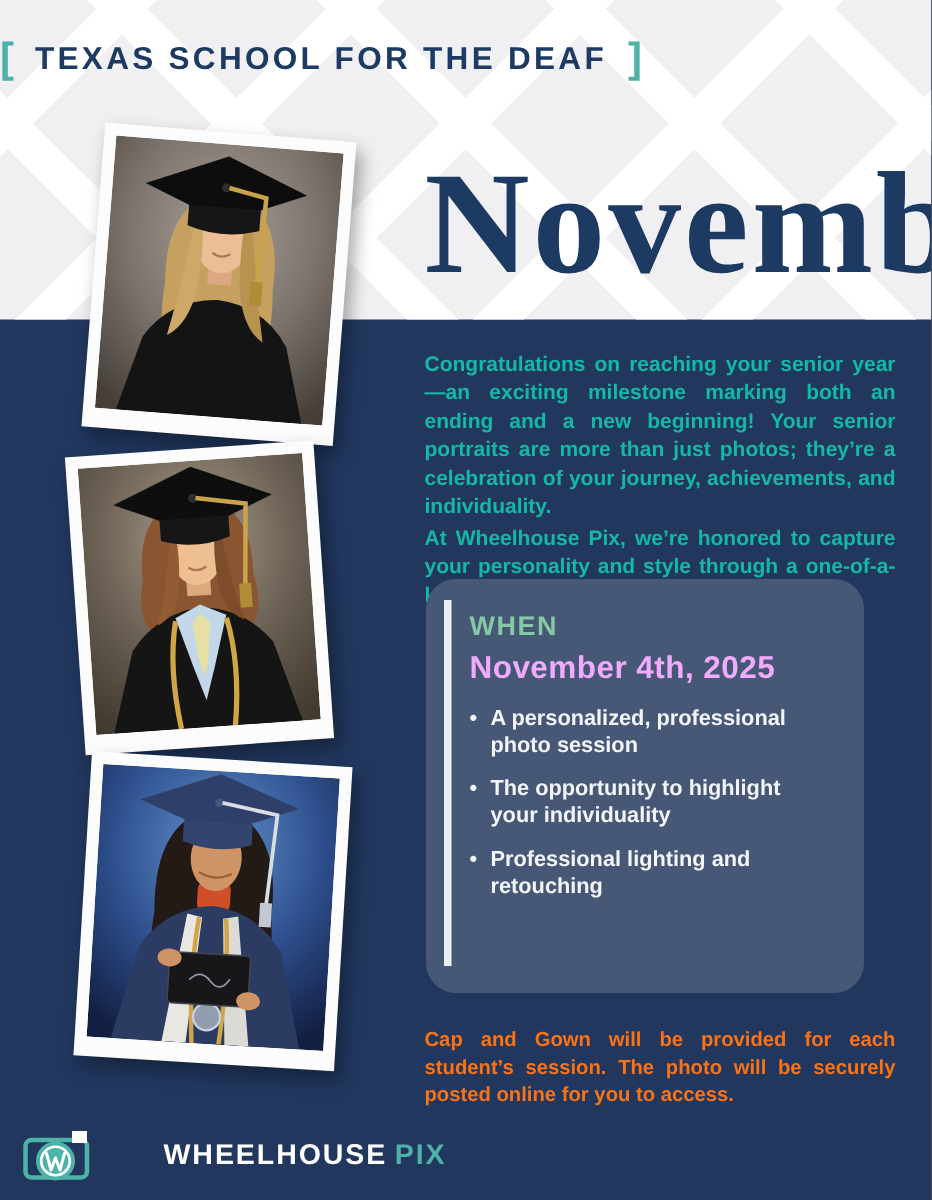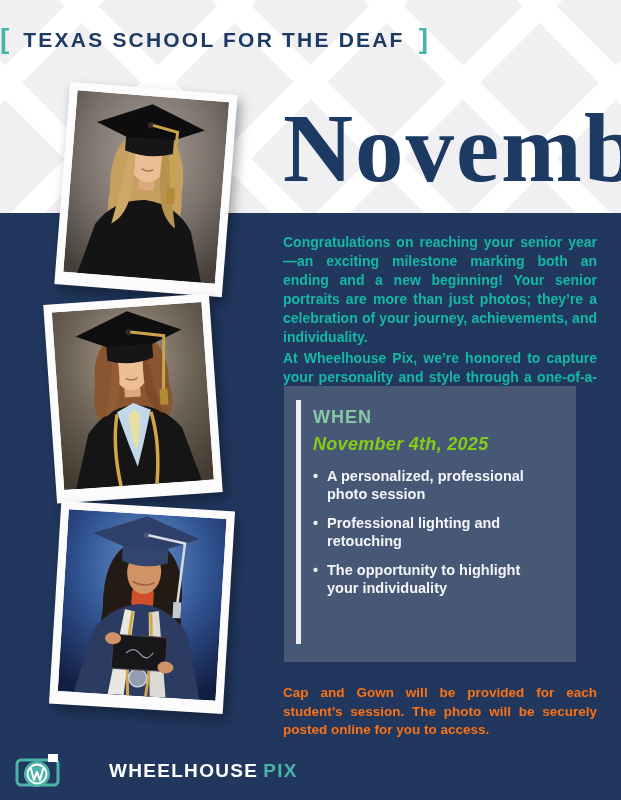--- a/index.html
+++ b/index.html
@@ -43,31 +43,31 @@
     position:absolute; left:283px; top:233px; width:314px;
     color:#14b8a6; font-size:14px; font-weight:bold; line-height:1.36;
     text-align:justify;
   }
   .intro p { margin:0; }
   .intro p + p { margin-top:2px; }
 
   
   .info-box {
     position:absolute; left:284px; top:386px; width:292px; min-height:276px;
-    box-sizing:border-box; background:#475877; padding:21px 30px 14px 29px;
+    box-sizing:border-box; background:#475877; padding:21px 30px 14px 29px;border-radius:20px;
   }
   .info-box::before {
     content:""; position:absolute; left:12px; top:14px; bottom:18px; width:5px;
     background:#edeff3;
   }
   .when-label {
     color:#84c8a6; font-size:18px; font-weight:bold; letter-spacing:1px;
   }
   .when-date {
-    color:#84cc16; font-size:18px; font-weight:bold; font-style:italic;
+    color:#f0abfc; font-size:21px; font-weight:bold; 
     margin-top:6px; letter-spacing:.3px;
   }
   .includes-heading {
     color:#84c8a6; font-size:19px; font-weight:bold; line-height:1.22;
     letter-spacing:.4px; margin-top:21px;
   }
   .bullet-list {
     list-style:none; margin:13px 16px 0 0; padding:0;
     color:#f3f5f8; font-size:14.5px; font-weight:bold; line-height:1.24;
   }
@@ -199,22 +199,22 @@
   <div class="intro">
     <p>Congratulations on reaching your senior year—an exciting milestone marking both an ending and a new beginning! Your senior portraits are more than just photos; they’re a celebration of your journey, achievements, and individuality.</p>
     <p>At Wheelhouse Pix, we’re honored to capture your personality and style through a one-of-a-kind portrait experience.</p>
   </div>
 
   <div class="info-box">
     <div class="when-label">WHEN</div>
     <div class="when-date">November 4th, 2025</div>
     <ul class="bullet-list">
       <li>A personalized, professional photo session</li>
+      <li>The opportunity to highlight your individuality</li>
       <li>Professional lighting and retouching</li>
-      <li>The opportunity to highlight your individuality</li>
     </ul>
   </div>
 
   <div class="closing-note">Cap and Gown will be provided for each student’s session. The photo will be securely posted online for you to access.</div>
 
   <div class="brand">
     <svg class="brand-icon" width="48" height="36" viewBox="0 0 48 36">
       <rect x="2" y="7" width="41" height="25" rx="4" fill="none" stroke="#4db3a8" stroke-width="3"></rect>
       <rect x="33" y="1" width="10" height="8" fill="#ffffff"></rect>
       <circle cx="22" cy="21" r="13" fill="#4db3a8"></circle>

